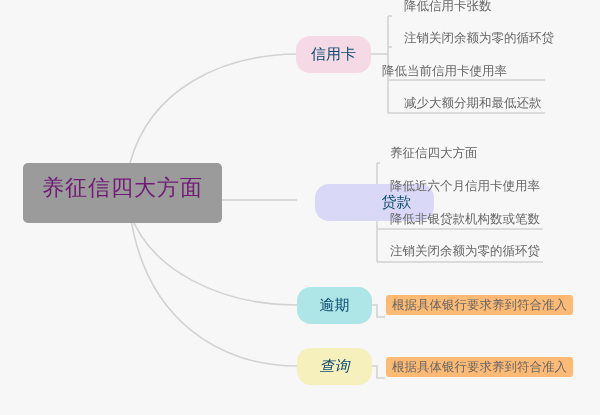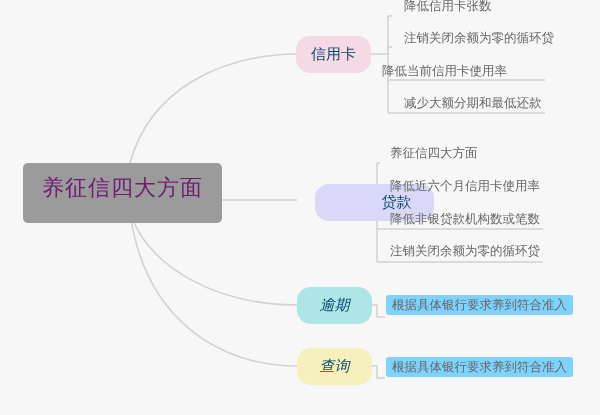--- a/index.html
+++ b/index.html
@@ -14,27 +14,27 @@
     background:#9b9b9b; border-radius:5px;
     color:#701a75; font-size:22px; line-height:50px; text-align:center;
     letter-spacing:1px;
   }
   .branch {
     position:absolute; width:75px; height:37px; border-radius:14px;
     font-size:15px; line-height:37px; text-align:center; color:#0c4a6e;
   }
   .b-credit { left:296px; top:36px; background:#f5dae5; }
   .b-loan   { left:315px; top:184px; background:#d9d9f7;padding-left:44px; }
-  .b-overdue{ left:297px; top:287px; background:#aee6e8;font-style:italic; }
+  .b-overdue{ left:297px; top:287px; background:#aee6e8; }
   .b-query  { left:297px; top:348px; background:#f5f0bc;font-style:italic; }
   .leaf {
     position:absolute; font-size:12.5px; color:#666; white-space:nowrap;
     line-height:20px; padding:0 6px;
   }
-  .leaf.boxed { background:#7dd3fc; border-radius:3px; }
+  .leaf.boxed { background:#fdba74; border-radius:3px; }
 </style>
 </head>
 <body>
 
 <svg class="links" viewBox="0 0 600 415">
   <g fill="none" stroke="#d2d2d2" stroke-width="1.6">
 
     <path d="M130,163 C150,90 220,55 296,54"></path>
     <path d="M222,200 L297,200"></path>
     <path d="M130,213 C150,270 220,305 297,305"></path>

